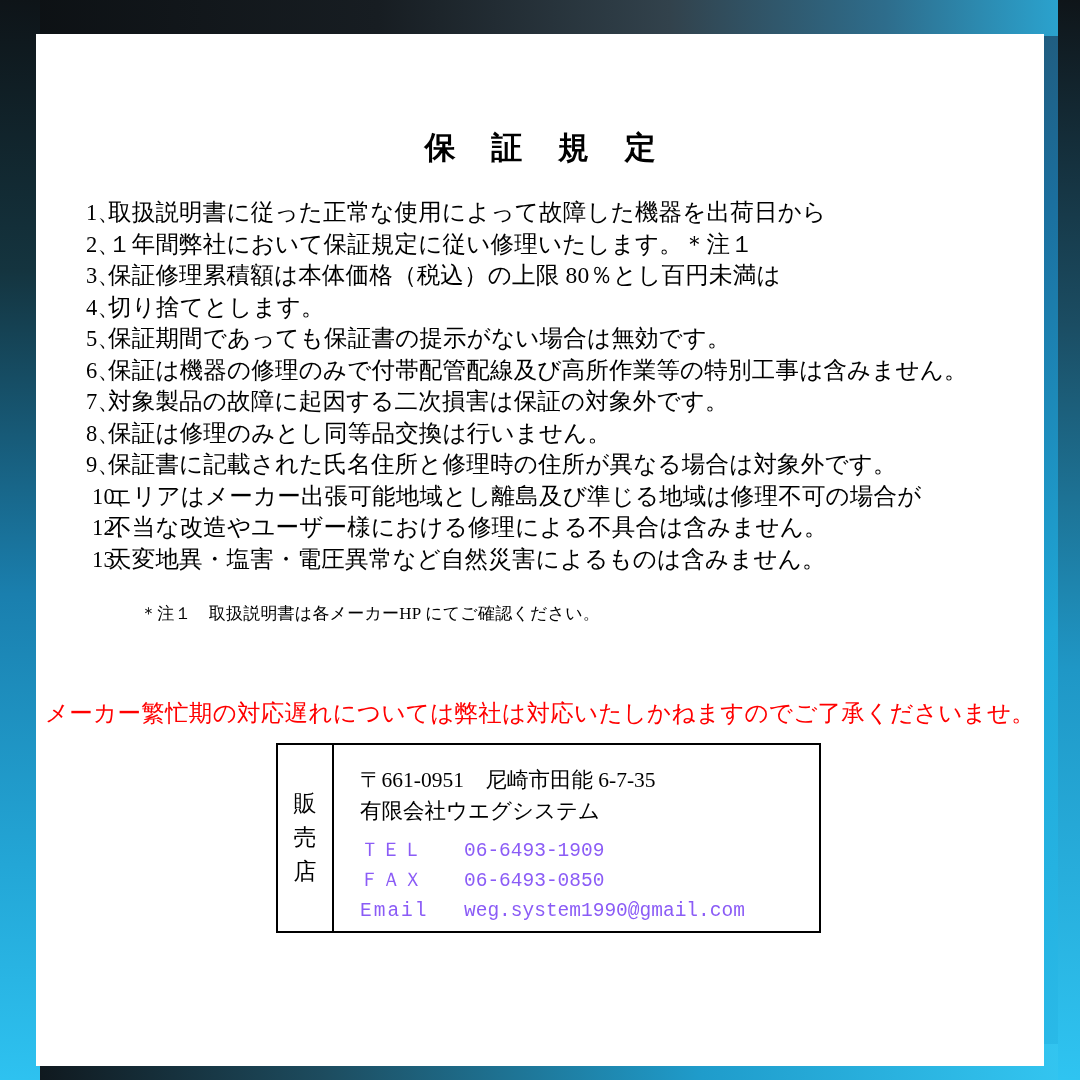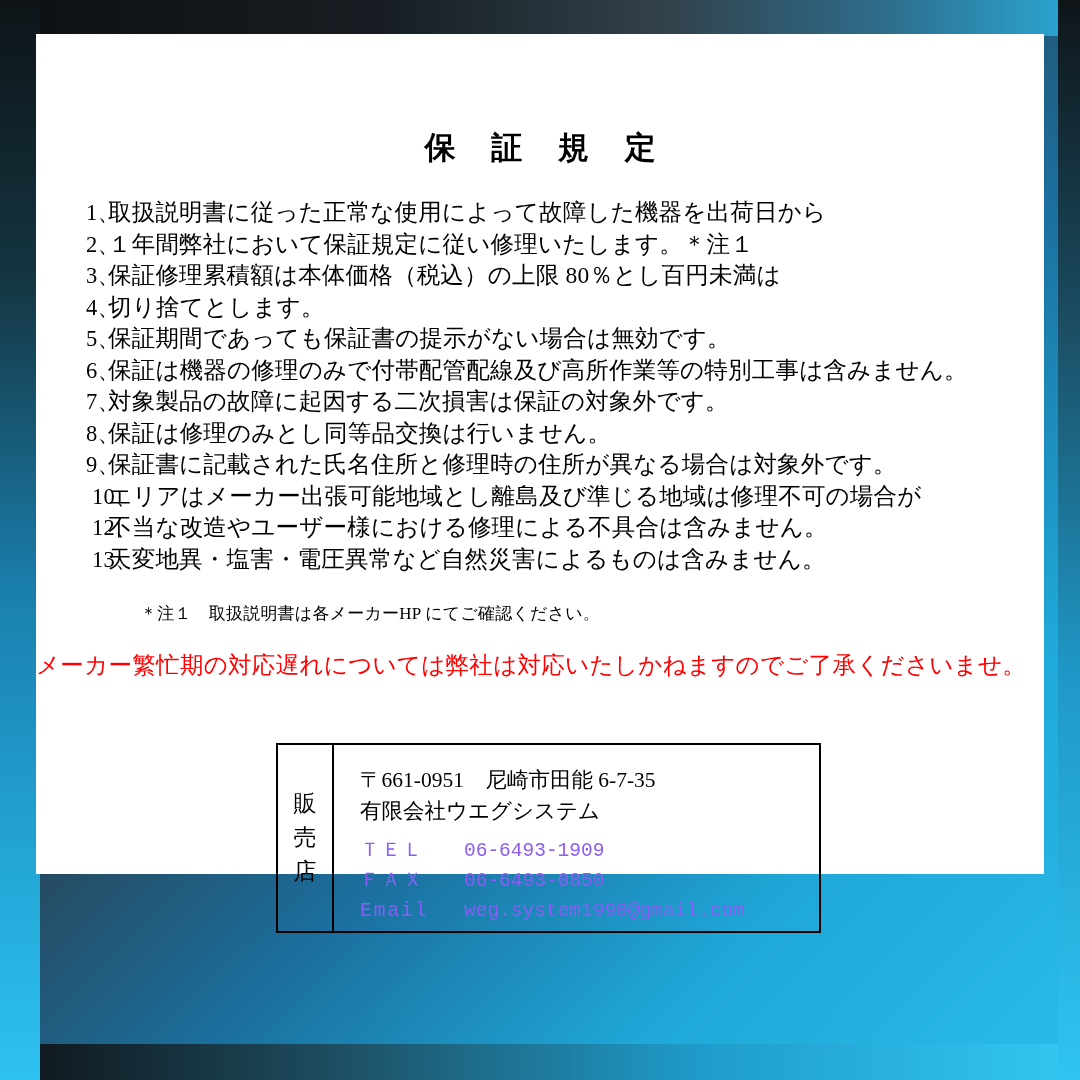--- a/index.html
+++ b/index.html
@@ -47,21 +47,21 @@
     width: 1080px; height: 36px;
     background: linear-gradient(to right, #0e1216 0%, #1d4c5f 30%, #1f9ccb 65%, #34c7f2 100%);
   }
 
   
   #paper {
     position: absolute;
     left: 36px;
     top: 34px;
     width: 1008px;
-    height: 840px;
+    height: 1032px;
     background: #ffffff;
     box-sizing: border-box;
   }
 
   #doc-title {
     text-align: center;
     font-size: 31px;
     letter-spacing: 14px;
     font-weight: 700;
     color: #000;
@@ -100,22 +100,22 @@
 
   #note-line {
     margin-top: 27px;
     padding-left: 104px;
     font-size: 17px;
     color: #000;
     letter-spacing: 0.2px;
   }
 
   #red-warning {
-    margin-top: 24px;
-    text-align: left;
+    margin-top: 72px;
+    text-align: center;
     color: #ff0000;
     font-size: 23.5px;
     letter-spacing: 0.3px;
     white-space: nowrap;
     font-family: Liberation Mono, monospace;
   }
 
   
   #dealer-box {
     position: absolute;

